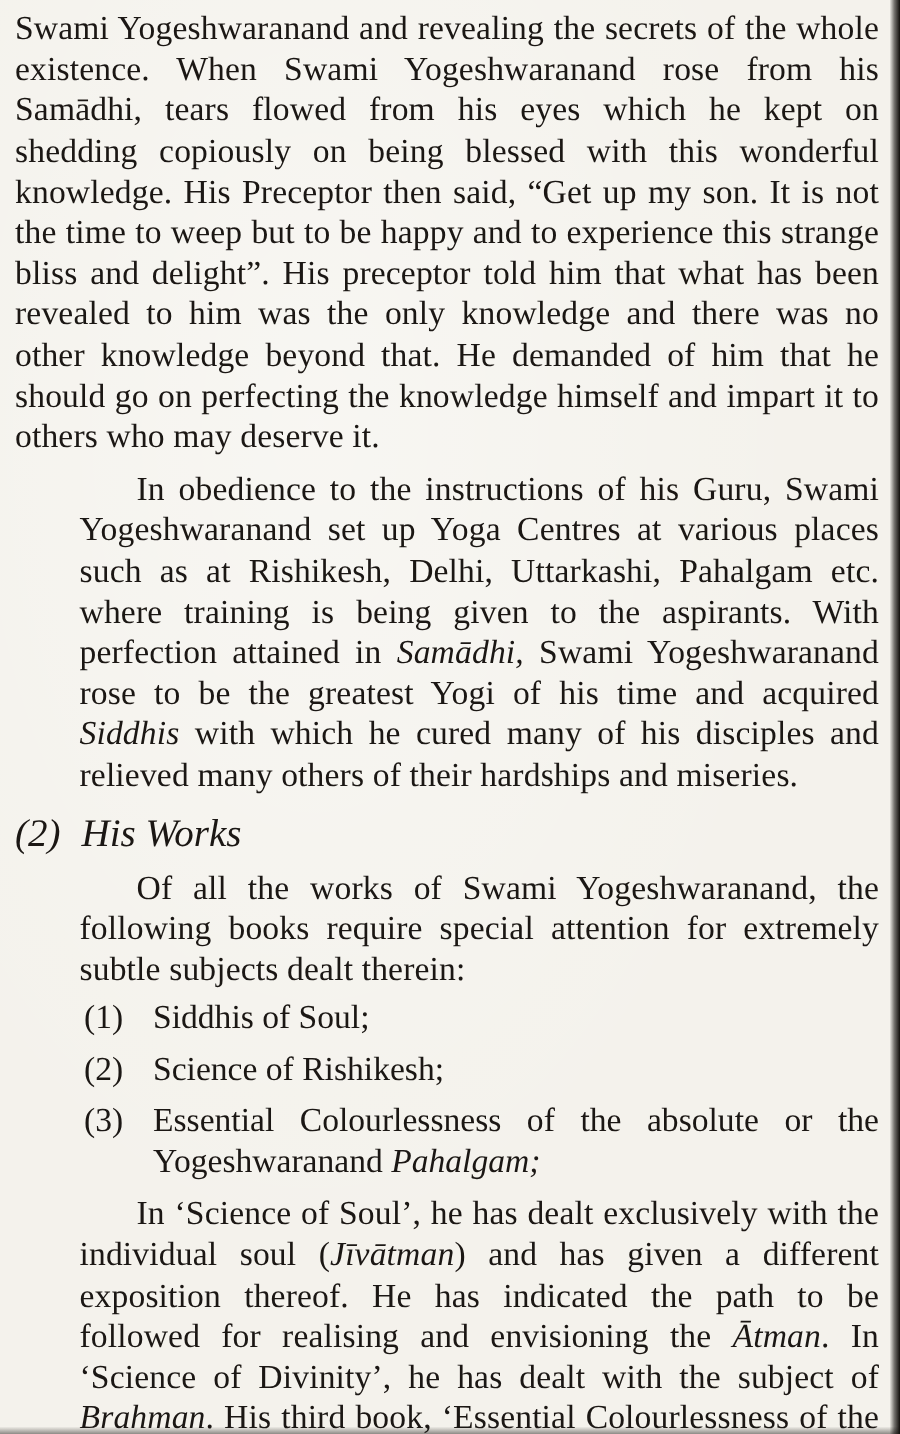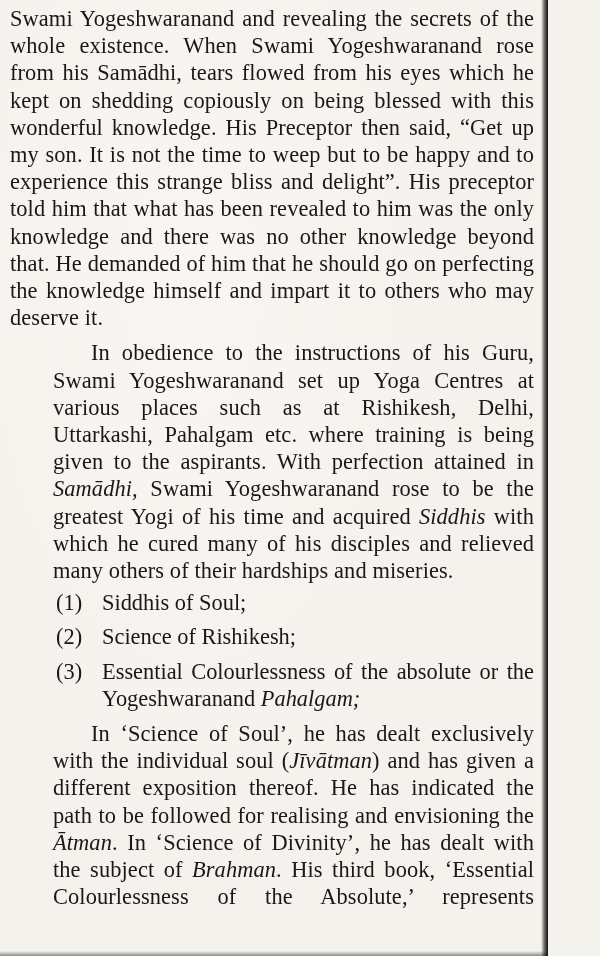--- a/index.html
+++ b/index.html
@@ -9,21 +9,21 @@
   body {
     width: 600px;
     height: 956px;
     overflow: hidden;
     background: #f4f2ec;
     font-family: "Liberation Serif", serif;
     color: #1b1714;
   }
   .page {
     position: relative;
-    width: 548px;
+    width: 600px;
     height: 956px;
     box-sizing: border-box;
     padding: 5px 14px 0 10px;
     background:
       radial-gradient(ellipse at 35% 30%, rgba(255,255,255,0.35), rgba(0,0,0,0) 60%),
       #f4f2ec;
   }
   .scan-edge-right {
     position: absolute;
     top: 0;
@@ -91,21 +91,25 @@
 </style>
 </head>
 <body>
 
 <div class="page">
 
   <p class="body-par"><span>Swami Yogeshwaranand and revealing the secrets of the whole existence. When Swami Yogeshwaranand rose from his Samādhi, tears flowed from his eyes which he kept on shedding copiously on being blessed with this wonderful knowledge. His Preceptor then said, “Get up my son. It is not the time to weep but to be happy and to experience this strange bliss and delight”. His preceptor told him that what has been revealed to him was the only knowledge and there was no other knowledge beyond that. He demanded of him that he should go on perfecting the knowledge himself and impart it to others who may deserve it.</span></p>
 
   <p class="body-par indented spaced"><span>In obedience to the instructions of his Guru, Swami Yogeshwaranand set up Yoga Centres at various places such as at Rishikesh, Delhi, Uttarkashi, Pahalgam etc. where training is being given to the aspirants. With perfection attained in </span><em>Samādhi,</em><span> Swami Yogeshwaranand rose to be the greatest Yogi of his time and acquired </span><em>Siddhis</em><span> with which he cured many of his disciples and relieved many others of their hardships and miseries.</span></p>
 
+  <h2 class="section-heading">
+    <span class="heading-number">(2)</span><span>His Works</span>
+  </h2>
 
+  <p class="body-par indented"><span>Of all the works of Swami Yogeshwaranand, the following books require special attention for extremely subtle subjects dealt therein:</span></p>
 
   <div class="works-list">
     <div class="list-row">
       <span class="list-num">(1)</span>
       <span class="list-text"><span>Siddhis of Soul;</span></span>
     </div>
     <div class="list-row">
       <span class="list-num">(2)</span>
       <span class="list-text"><span>Science of Rishikesh;</span></span>
     </div>

